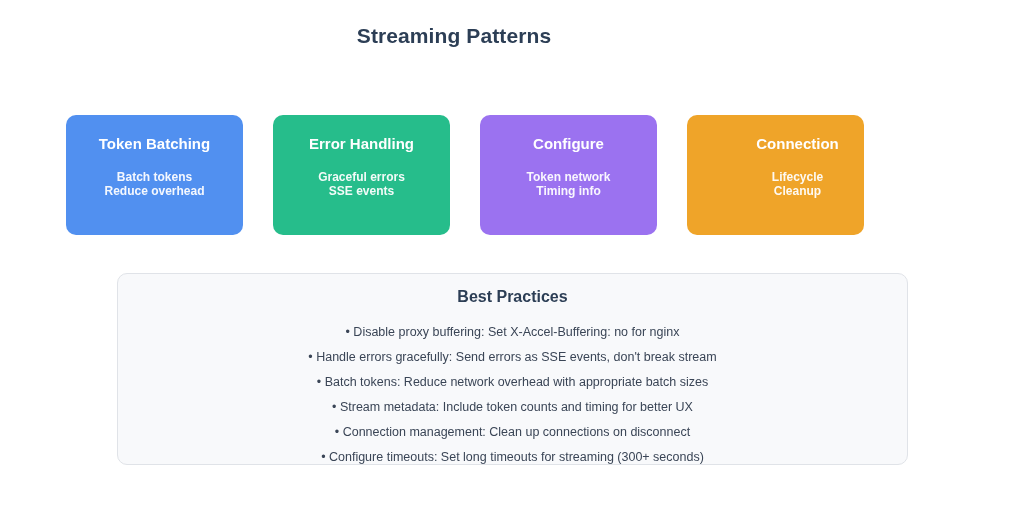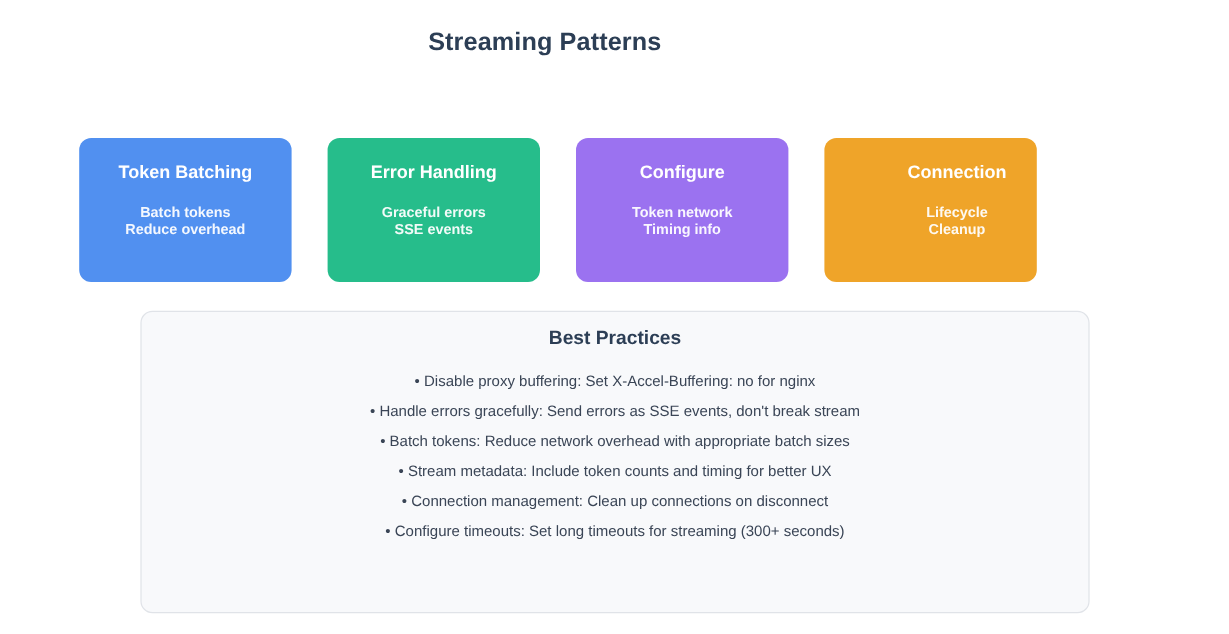--- a/index.html
+++ b/index.html
@@ -62,23 +62,23 @@
     opacity: 0.94;
     line-height: 14px;
   }
   .card-sub.first { margin-top: 17px; }
   .card-sub.second { margin-top: 0; }
 
   
   .practices-panel {
     position: absolute;
     left: 117px;
-    top: 259px;
+    top: 273px;
     width: 791px;
-    height: 252px;
+    height: 192px;
     box-sizing: border-box;
     background: #f8f9fb;
     border: 1px solid #e0e3e8;
     border-radius: 10px;
   }
   .practices-title {
     margin-top: 14px;
     text-align: center;
     font-size: 16px;
     font-weight: bold;

